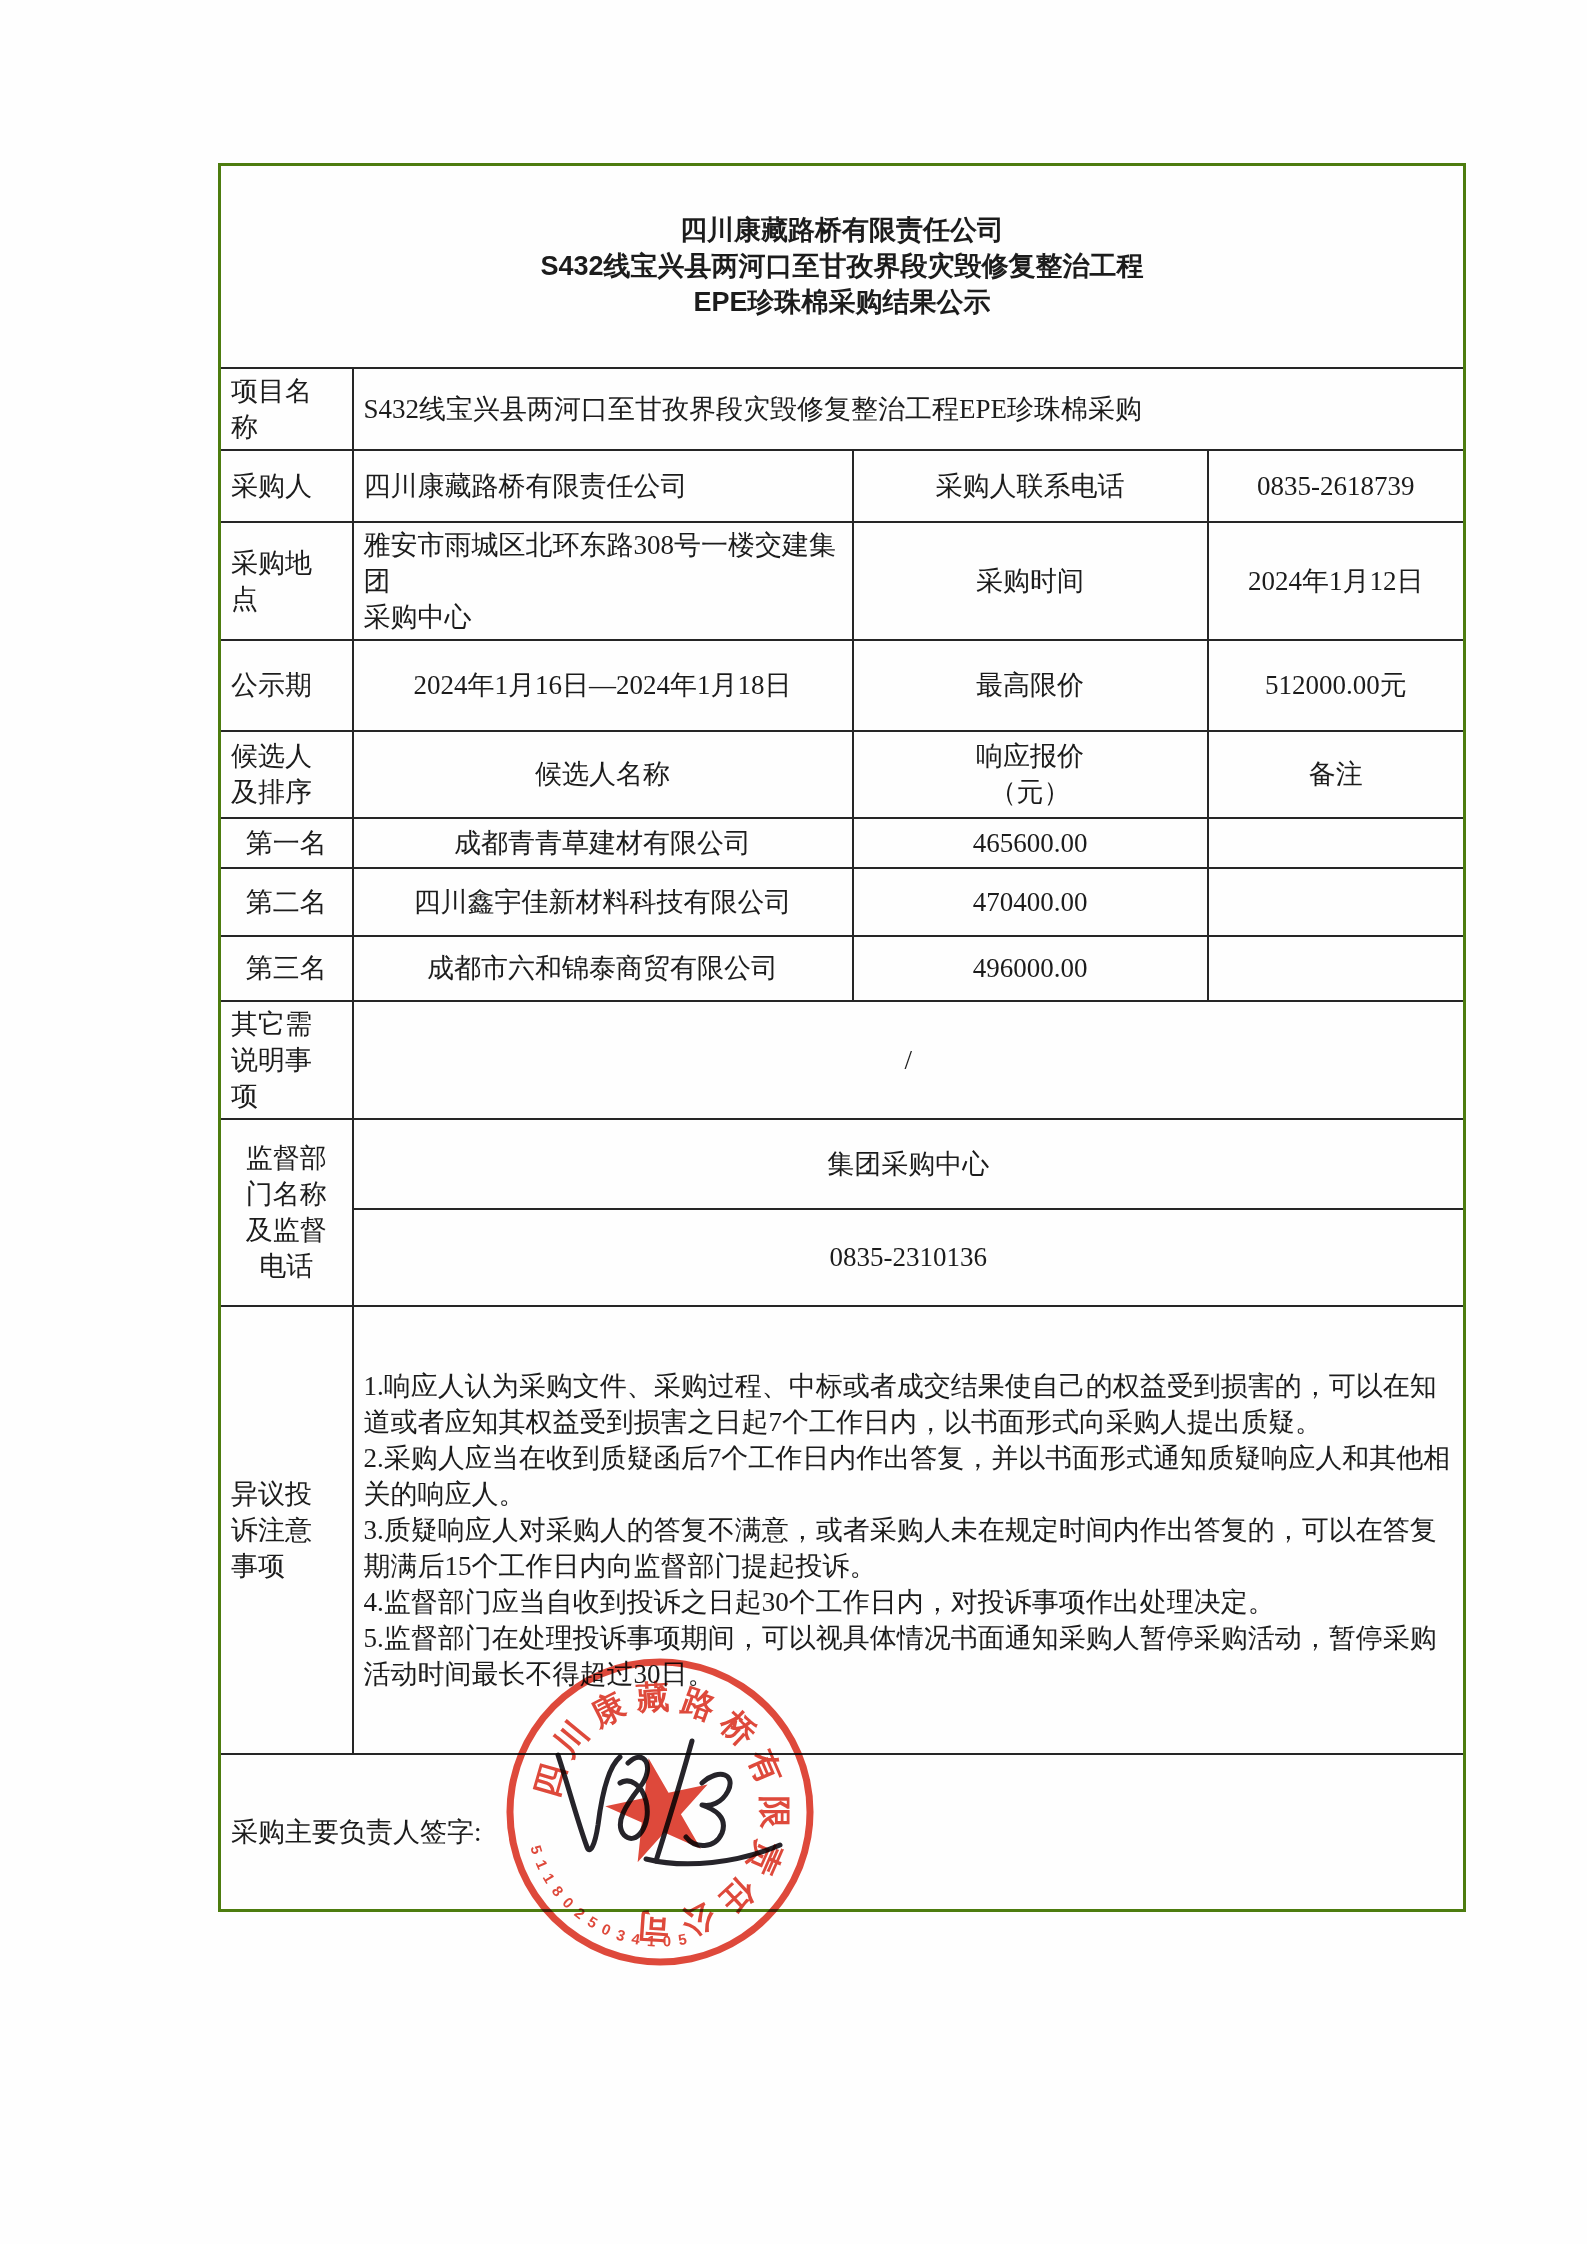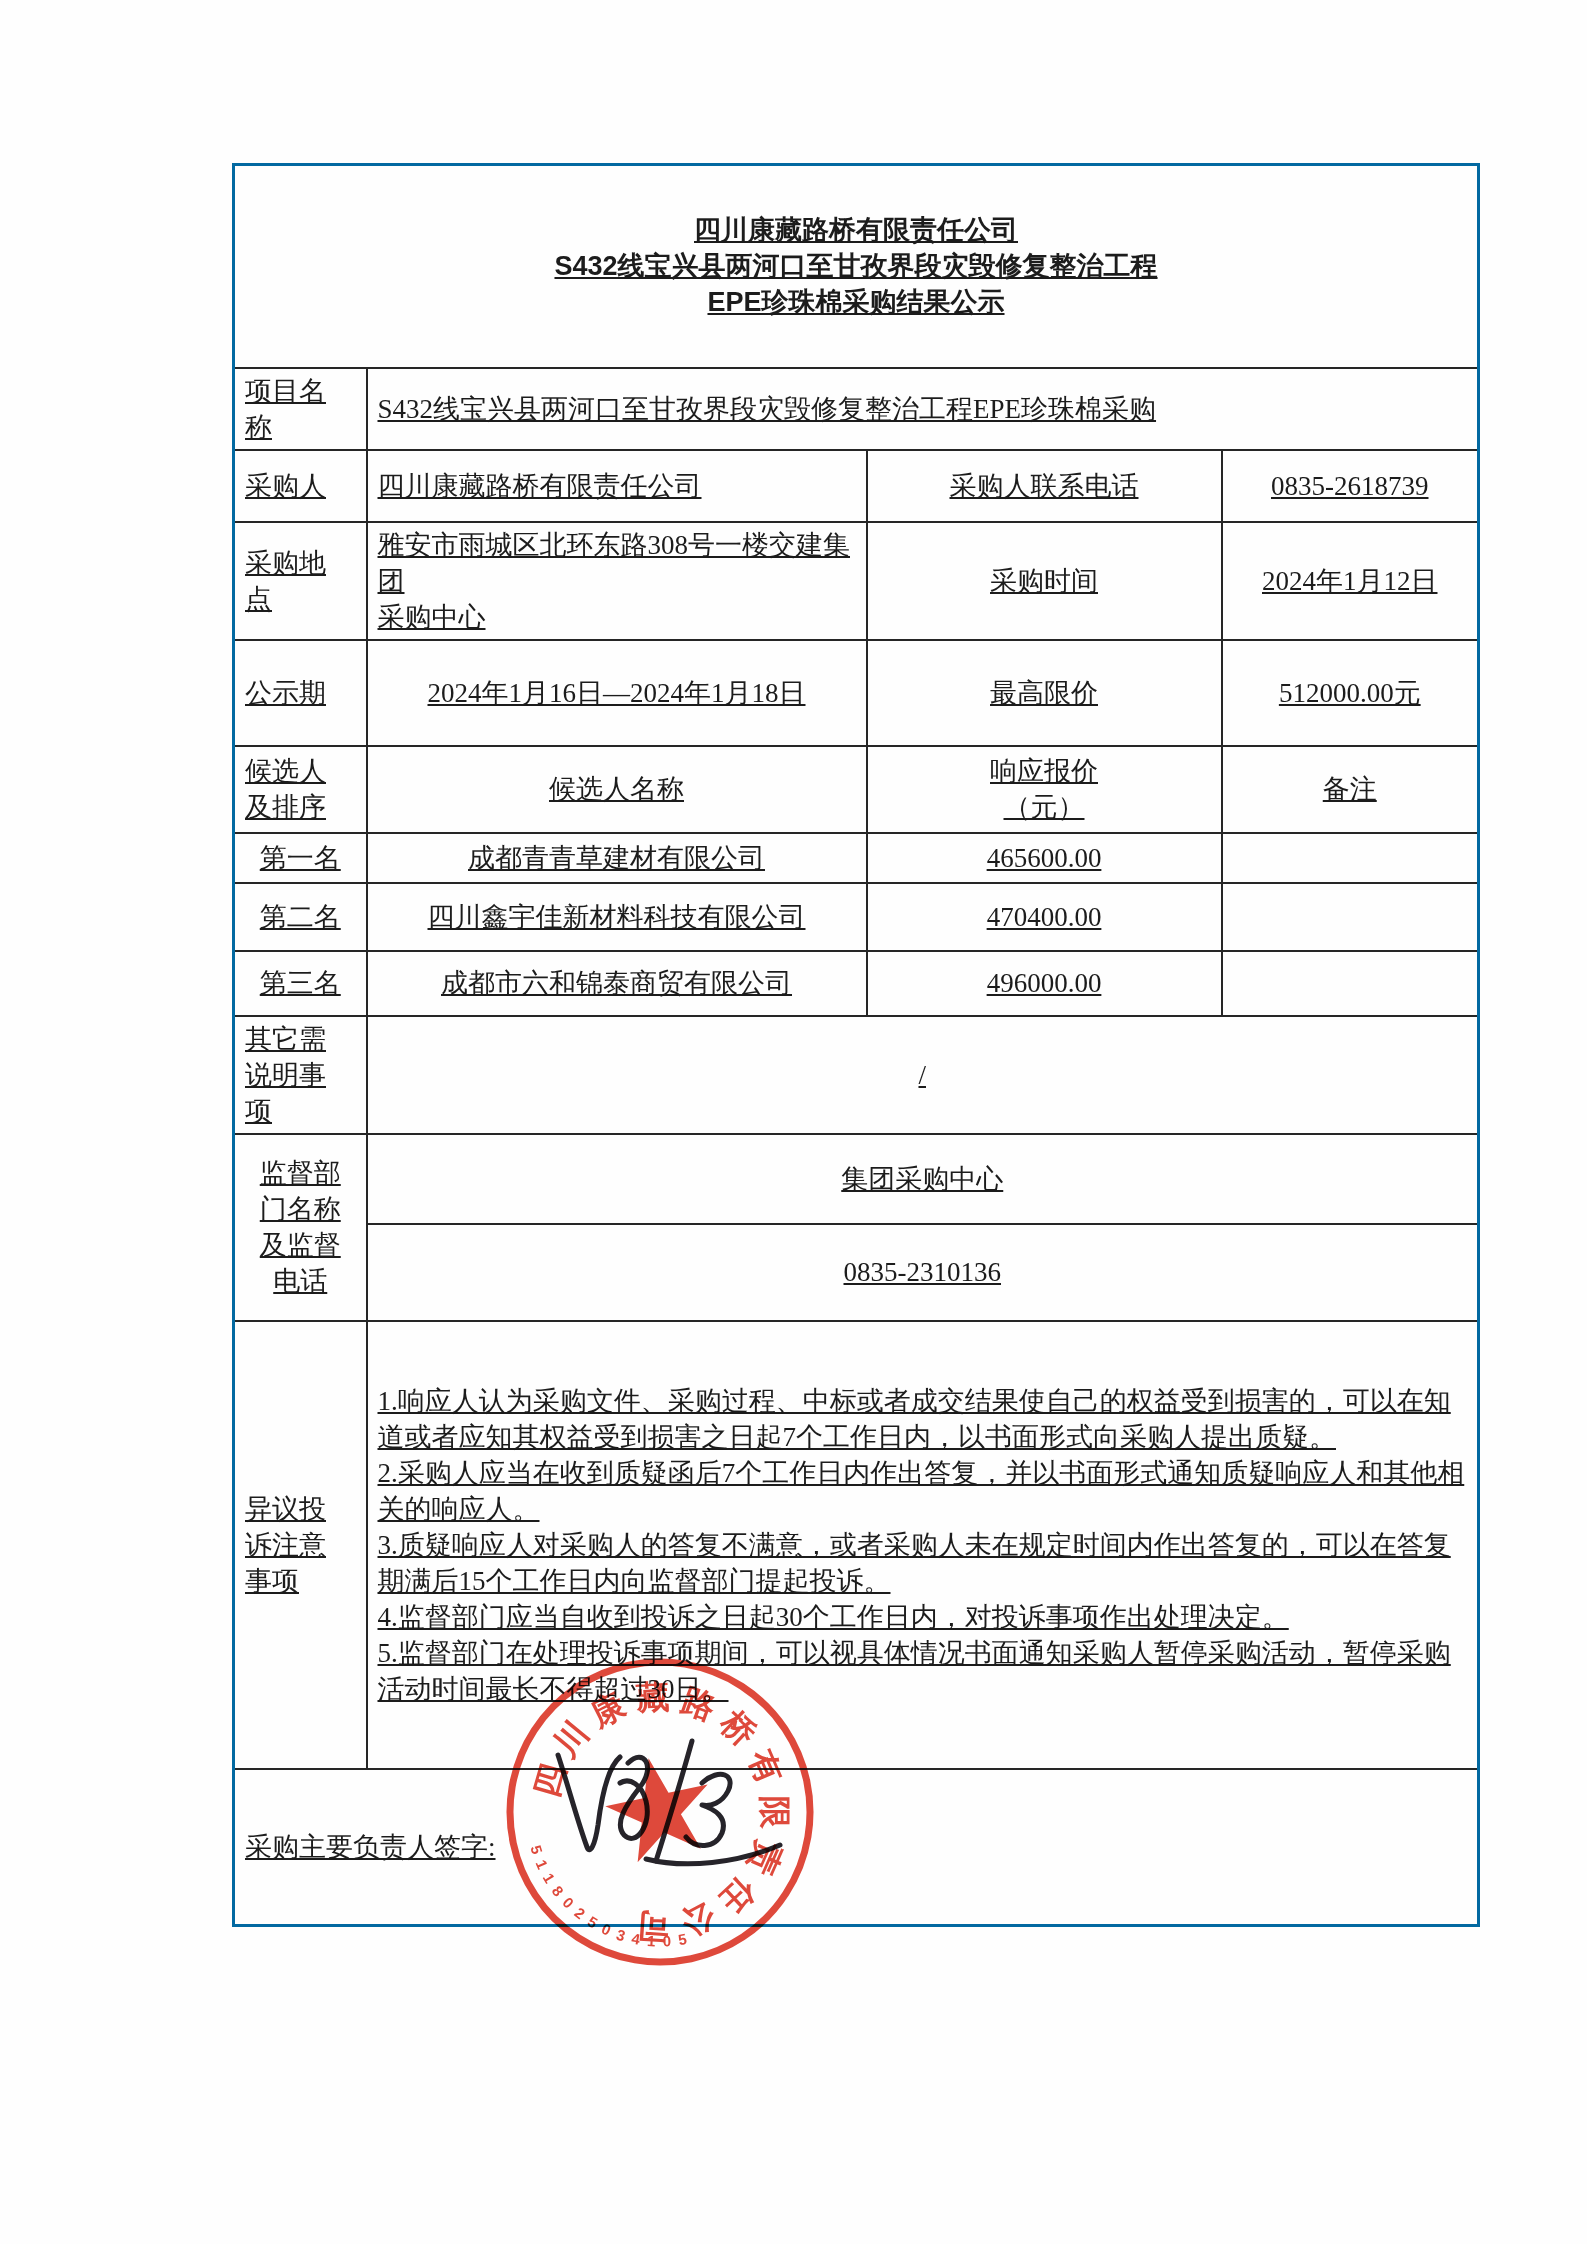--- a/index.html
+++ b/index.html
@@ -2,33 +2,32 @@
 <html style="--seal-color: #dd3b2c;"><head>
 <meta charset="utf-8">
 <style>
   html,body{margin:0;padding:0;}
   body{width:1587px;height:2244px;background:#ffffff;overflow:hidden;}
   .page{
     position:relative;width:1587px;height:2244px;background:#fefefe;
     font-family:"Liberation Serif","DejaVu Serif",serif;color:#1c1c1c;
   }
   table.doc{
-    position:absolute;left:232px;top:163px;width:1245px;
+    position:absolute;left:218px;top:163px;width:1245px;
     border-collapse:collapse;table-layout:fixed;
-    border:3px solid #0369a1;
-    text-decoration:underline;
+    border:3px solid #4d7c0f;
   }
   .doc td{
     border:2px solid #262626;
     font-size:27px;line-height:36px;
     padding:4px 10px;vertical-align:middle;
     overflow:hidden;
   }
   .r-title{height:203px;} .r1{height:82px;} .r2{height:72px;} .r3{height:87px;}
-  .r4{height:106px;} .r5{height:87px;} .r6{height:50px;} .r7{height:68px;}
+  .r4{height:91px;} .r5{height:87px;} .r6{height:50px;} .r7{height:68px;}
   .r8{height:65px;} .r9{height:95px;} .r10a{height:90px;} .r10b{height:97px;}
   .r11{height:448px;} .r12{height:157px;border-radius:12px;}
   .title-cell{
     text-align:center;vertical-align:top;padding-top:42px;
     font-family:"Liberation Sans","DejaVu Sans",sans-serif;
     font-weight:bold;font-size:32px;line-height:48px;
   }
   .lab{text-align:left;padding-left:10px;padding-right:12px;border-radius:25px;}
   .pre{white-space:pre-line;}
   .ctr{text-align:center;}

